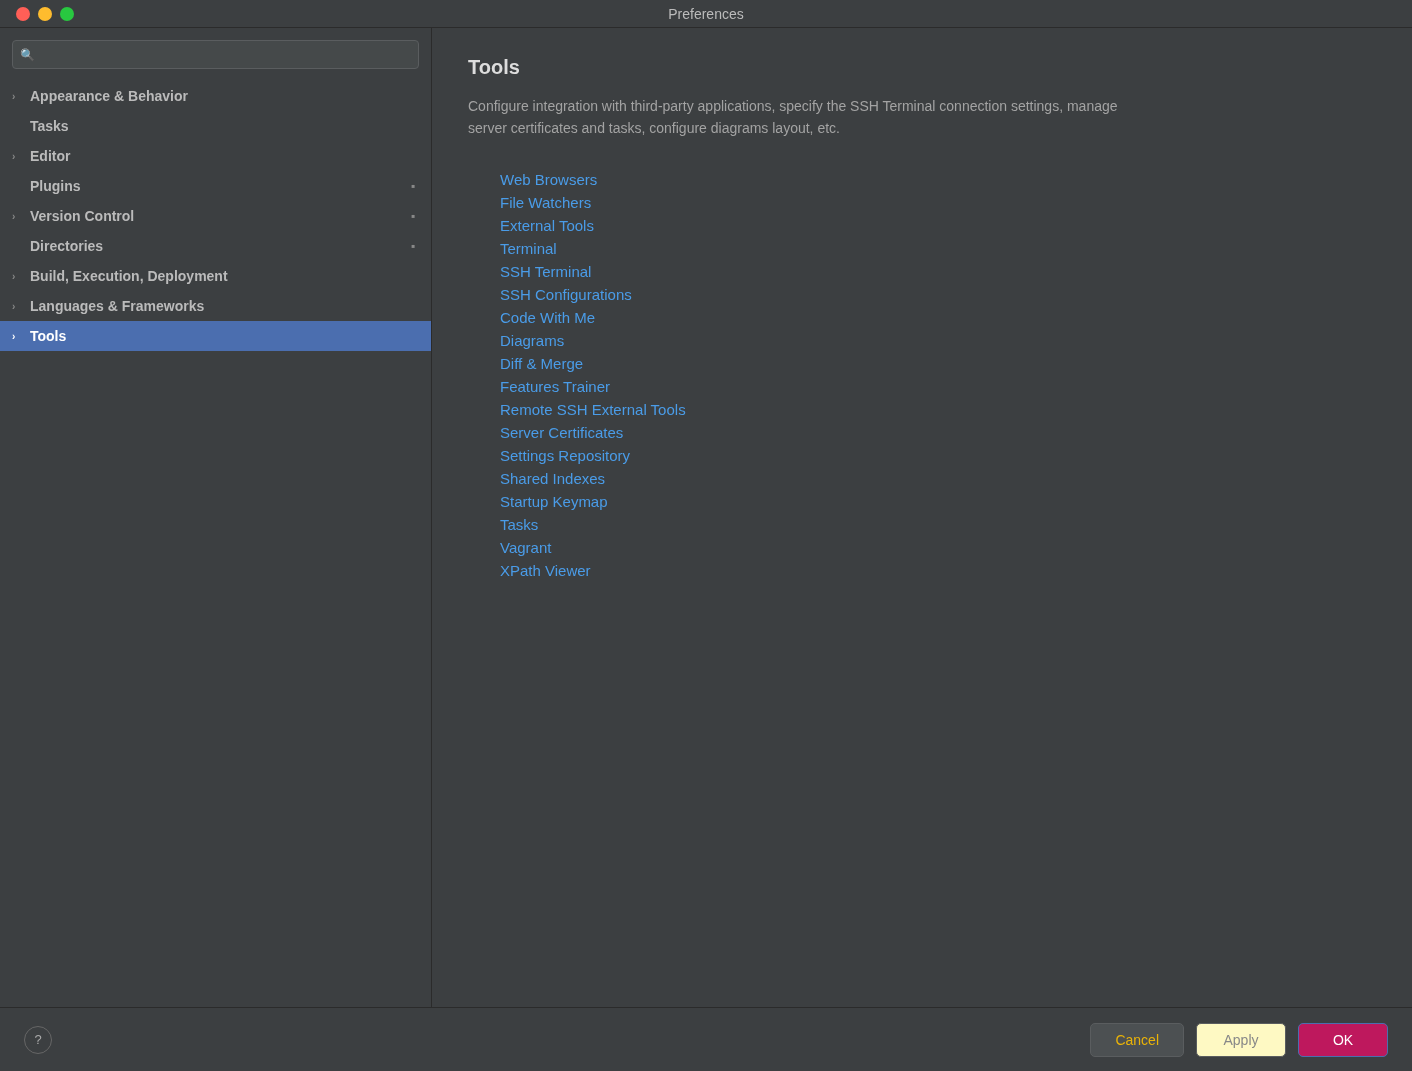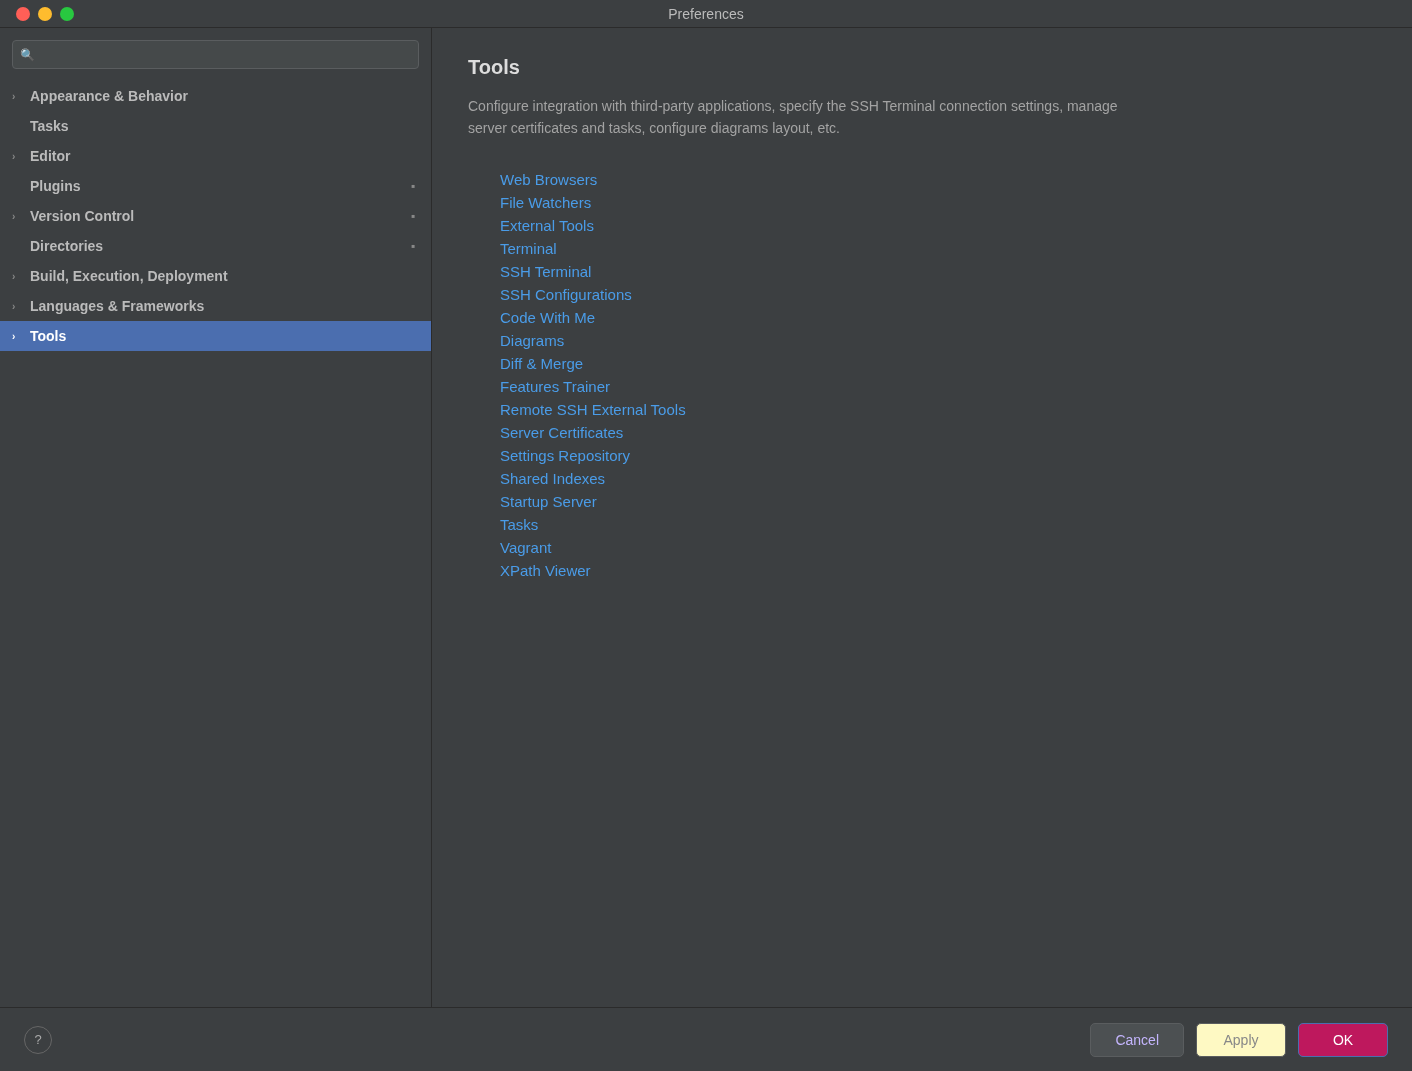--- a/index.html
+++ b/index.html
@@ -191,21 +191,21 @@
       padding: 8px 24px;
       border-radius: 5px;
       font-size: 14px;
       cursor: pointer;
       border: 1px solid #5a5d5f;
       min-width: 90px;
     }
 
     .btn-cancel {
       background: #4c5052;
-      color: #c4b5fd;
+      color: #eab308;
     }
 
     .btn-apply {
       background: #fef9c3;
       color: #888888;
     }
 
     .btn-ok {
       background: #be185d;
       color: #ffffff;
@@ -312,21 +312,21 @@
       <a class="tool-link">SSH Terminal</a>
       <a class="tool-link">SSH Configurations</a>
       <a class="tool-link">Code With Me</a>
       <a class="tool-link">Diagrams</a>
       <a class="tool-link">Diff &amp; Merge</a>
       <a class="tool-link">Features Trainer</a>
       <a class="tool-link">Remote SSH External Tools</a>
       <a class="tool-link">Server Certificates</a>
       <a class="tool-link">Settings Repository</a>
       <a class="tool-link">Shared Indexes</a>
-      <a class="tool-link">Startup Server</a>
+      <a class="tool-link">Startup Keymap</a>
       <a class="tool-link">Tasks</a>
       <a class="tool-link">Vagrant</a>
       <a class="tool-link">XPath Viewer</a>
 
     </div>
   </div>
 
 </div>
 
 <div class="footer">

